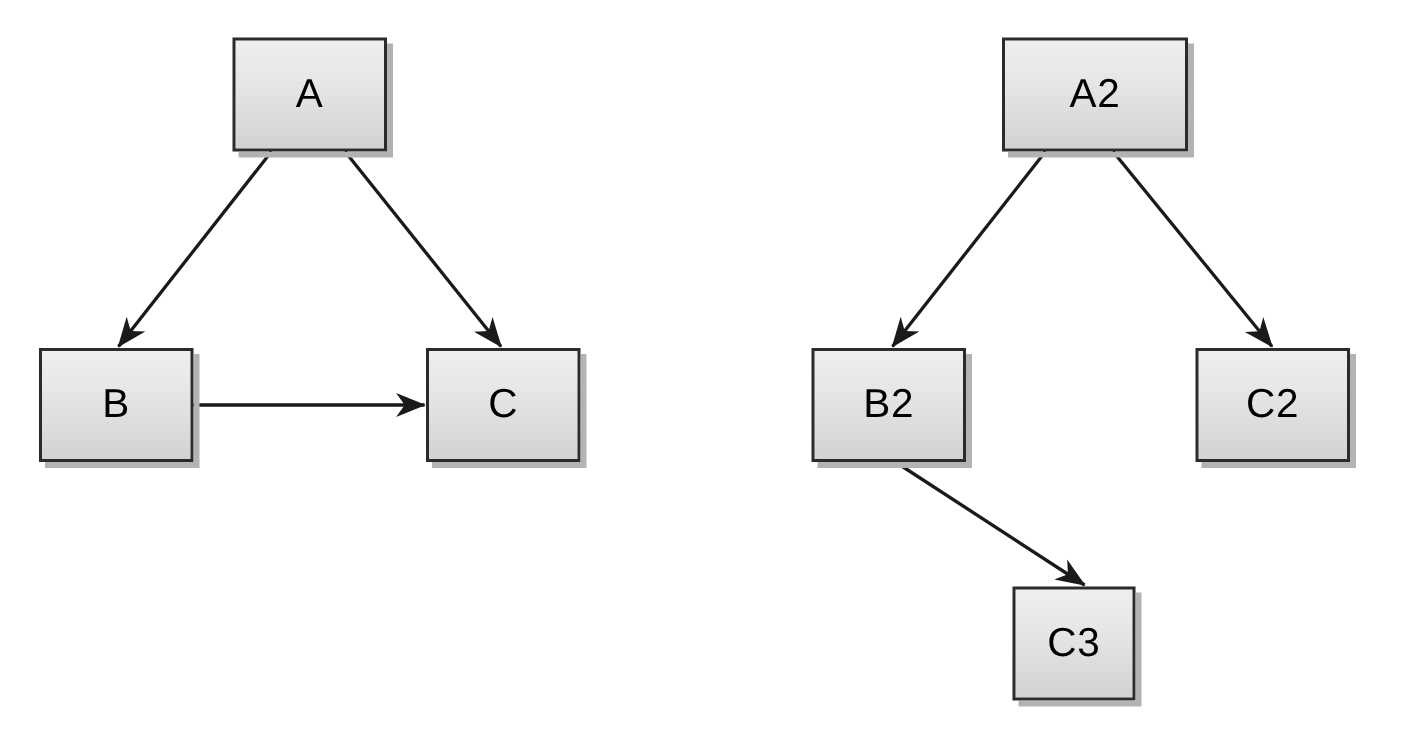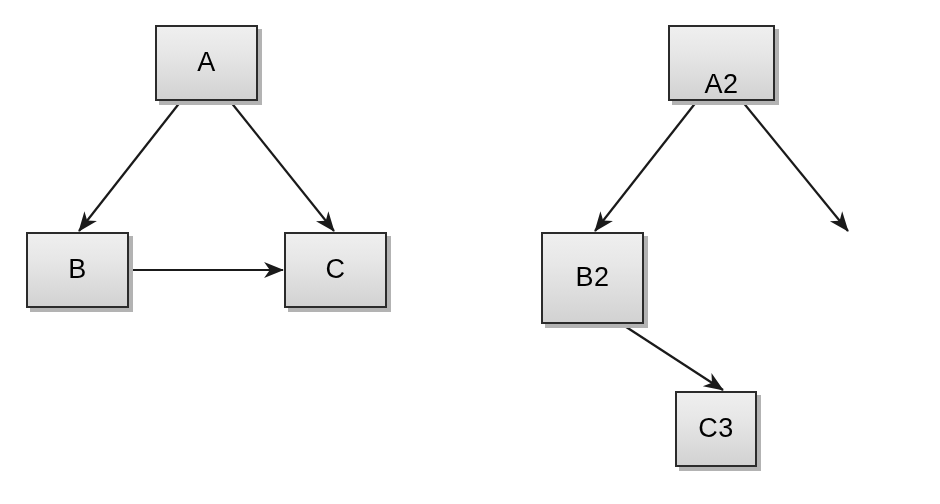--- a/index.html
+++ b/index.html
@@ -74,26 +74,29 @@
   </div>
 
   <div class="node" style="left:26px; top:232px; width:103px; height:76px;">
     <span class="node-label">B</span>
   </div>
 
   <div class="node" style="left:284px; top:232px; width:103px; height:76px;">
     <span class="node-label">C</span>
   </div>
 
-  <div class="node" style="left:668px; top:25px; width:107px; height:76px;align-items:flex-end;">
+  <div class="node" style="left:668px; top:25px; width:124px; height:76px;">
     <span class="node-label">A2</span>
   </div>
 
-  <div class="node" style="left:541px; top:232px; width:103px; height:92px;">
+  <div class="node" style="left:541px; top:232px; width:103px; height:76px;">
     <span class="node-label">B2</span>
   </div>
 
+  <div class="node" style="left:797px; top:232px; width:103px; height:76px;">
+    <span class="node-label">C2</span>
+  </div>
 
   <div class="node" style="left:675px; top:391px; width:82px; height:76px;">
     <span class="node-label">C3</span>
   </div>
 
 </div>
 
 </body></html>

